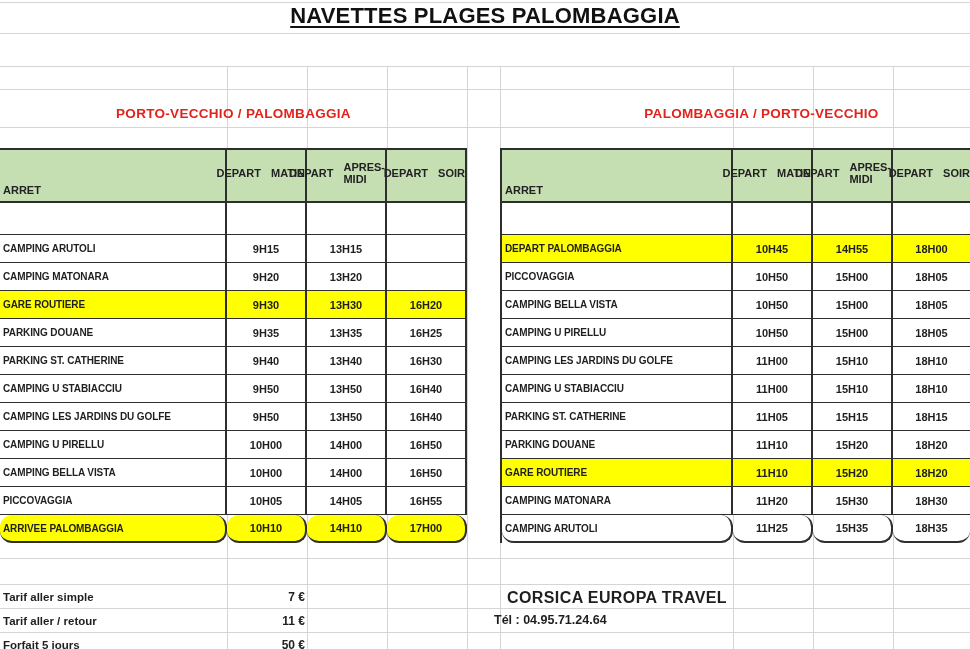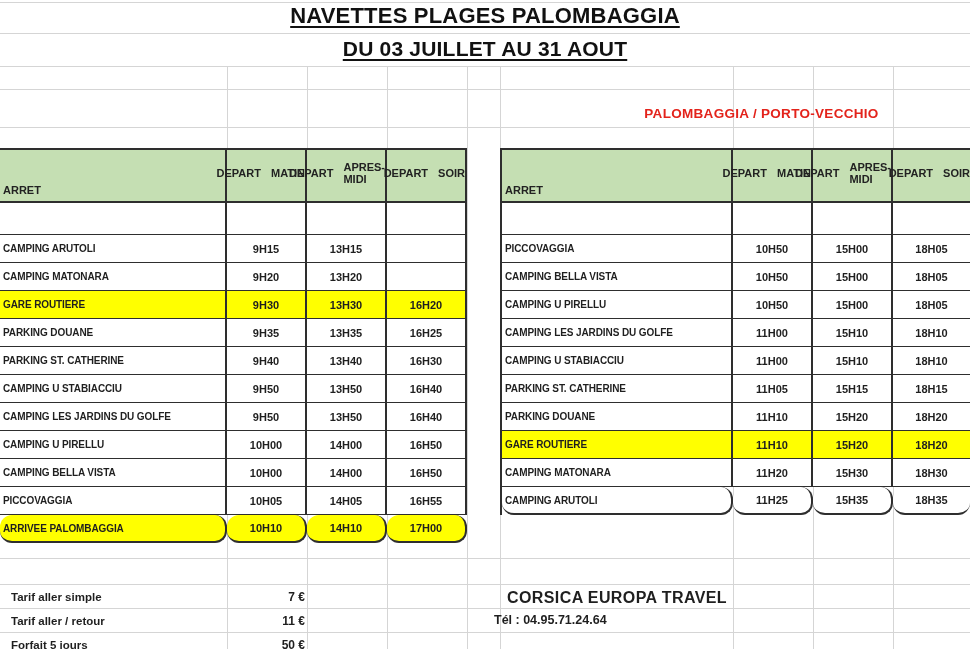--- a/index.html
+++ b/index.html
@@ -63,21 +63,21 @@
     border-bottom: 1px solid var(--border-dark);
     overflow: hidden; white-space: nowrap;
   }
   .cell.stop { padding-left: 3px; font-size: 10px; letter-spacing: -0.1px; }
   .cell.time { justify-content: center; font-size: 11px; }
   .row.highlight .cell { background: var(--highlight-yellow); }
   .row.last .cell { border-bottom: 2px solid var(--border-dark); border-radius: 12px; }
   .t-right .hcell:last-child, .t-right .scell:last-child, .t-right .cell:last-child { border-right: none; }
 
   .tariff-row { position: absolute; left: 0; width: 305px; height: 22px; z-index: 1; display: flex; align-items: center; }
-  .tariff-label { font-size: 11.5px; font-weight: bold; padding-left: 11px; }
+  .tariff-label { font-size: 11.5px; font-weight: bold; padding-left: 3px; }
   .tariff-price { margin-left: auto; font-size: 12px; font-weight: bold; text-align: right; }
   #tariff-0 { top: 586px; } #tariff-1 { top: 610px; } #tariff-2 { top: 634px; }
 
   #company { left: 507px; top: 589px; font-size: 16px; font-weight: bold; letter-spacing: 0.4px; }
   #phone   { left: 494px; top: 613px; font-size: 12.5px; font-weight: bold; }
 </style>
 </head>
 <body>
 
 <div id="sheet">
@@ -96,22 +96,22 @@
       <div class="gl v" style="left: 307px;"></div>
       <div class="gl v" style="left: 387px;"></div>
       <div class="gl v" style="left: 467px;"></div>
       <div class="gl v" style="left: 500px;"></div>
       <div class="gl v" style="left: 733px;"></div>
       <div class="gl v" style="left: 813px;"></div>
       <div class="gl v" style="left: 893px;"></div>
     </div>
 
   <div id="title1" class="abs title">NAVETTES PLAGES PALOMBAGGIA</div>
-  <div id="title2" class="abs title">DU 03 JUILLET AU 31 AOUT</div>
-
+
+  <div id="heading-left" class="abs red-heading">PORTO-VECCHIO / PALOMBAGGIA</div>
   <div id="heading-right" class="abs red-heading">PALOMBAGGIA / PORTO-VECCHIO</div>
 
   <div class="table t-left">
     <div class="hrow">
       <div class="hcell arret">ARRET</div>
       <div class="hcell dep">
         <span>DEPART</span>
         <span>MATIN</span>
       </div>
       <div class="hcell dep">
@@ -212,20 +212,26 @@
         <span>DEPART</span>
         <span>SOIR</span>
       </div>
     </div>
     <div class="srow">
       <div class="scell"></div>
       <div class="scell"></div>
       <div class="scell"></div>
       <div class="scell"></div>
     </div>
+  <div class="row highlight">
+    <div class="cell stop">DEPART PALOMBAGGIA</div>
+    <div class="cell time">10H45</div>
+    <div class="cell time">14H55</div>
+    <div class="cell time">18H00</div>
+  </div>
       <div class="row">
     <div class="cell stop">PICCOVAGGIA</div>
     <div class="cell time">10H50</div>
     <div class="cell time">15H00</div>
     <div class="cell time">18H05</div>
   </div>
       <div class="row">
     <div class="cell stop">CAMPING BELLA VISTA</div>
     <div class="cell time">10H50</div>
     <div class="cell time">15H00</div>

